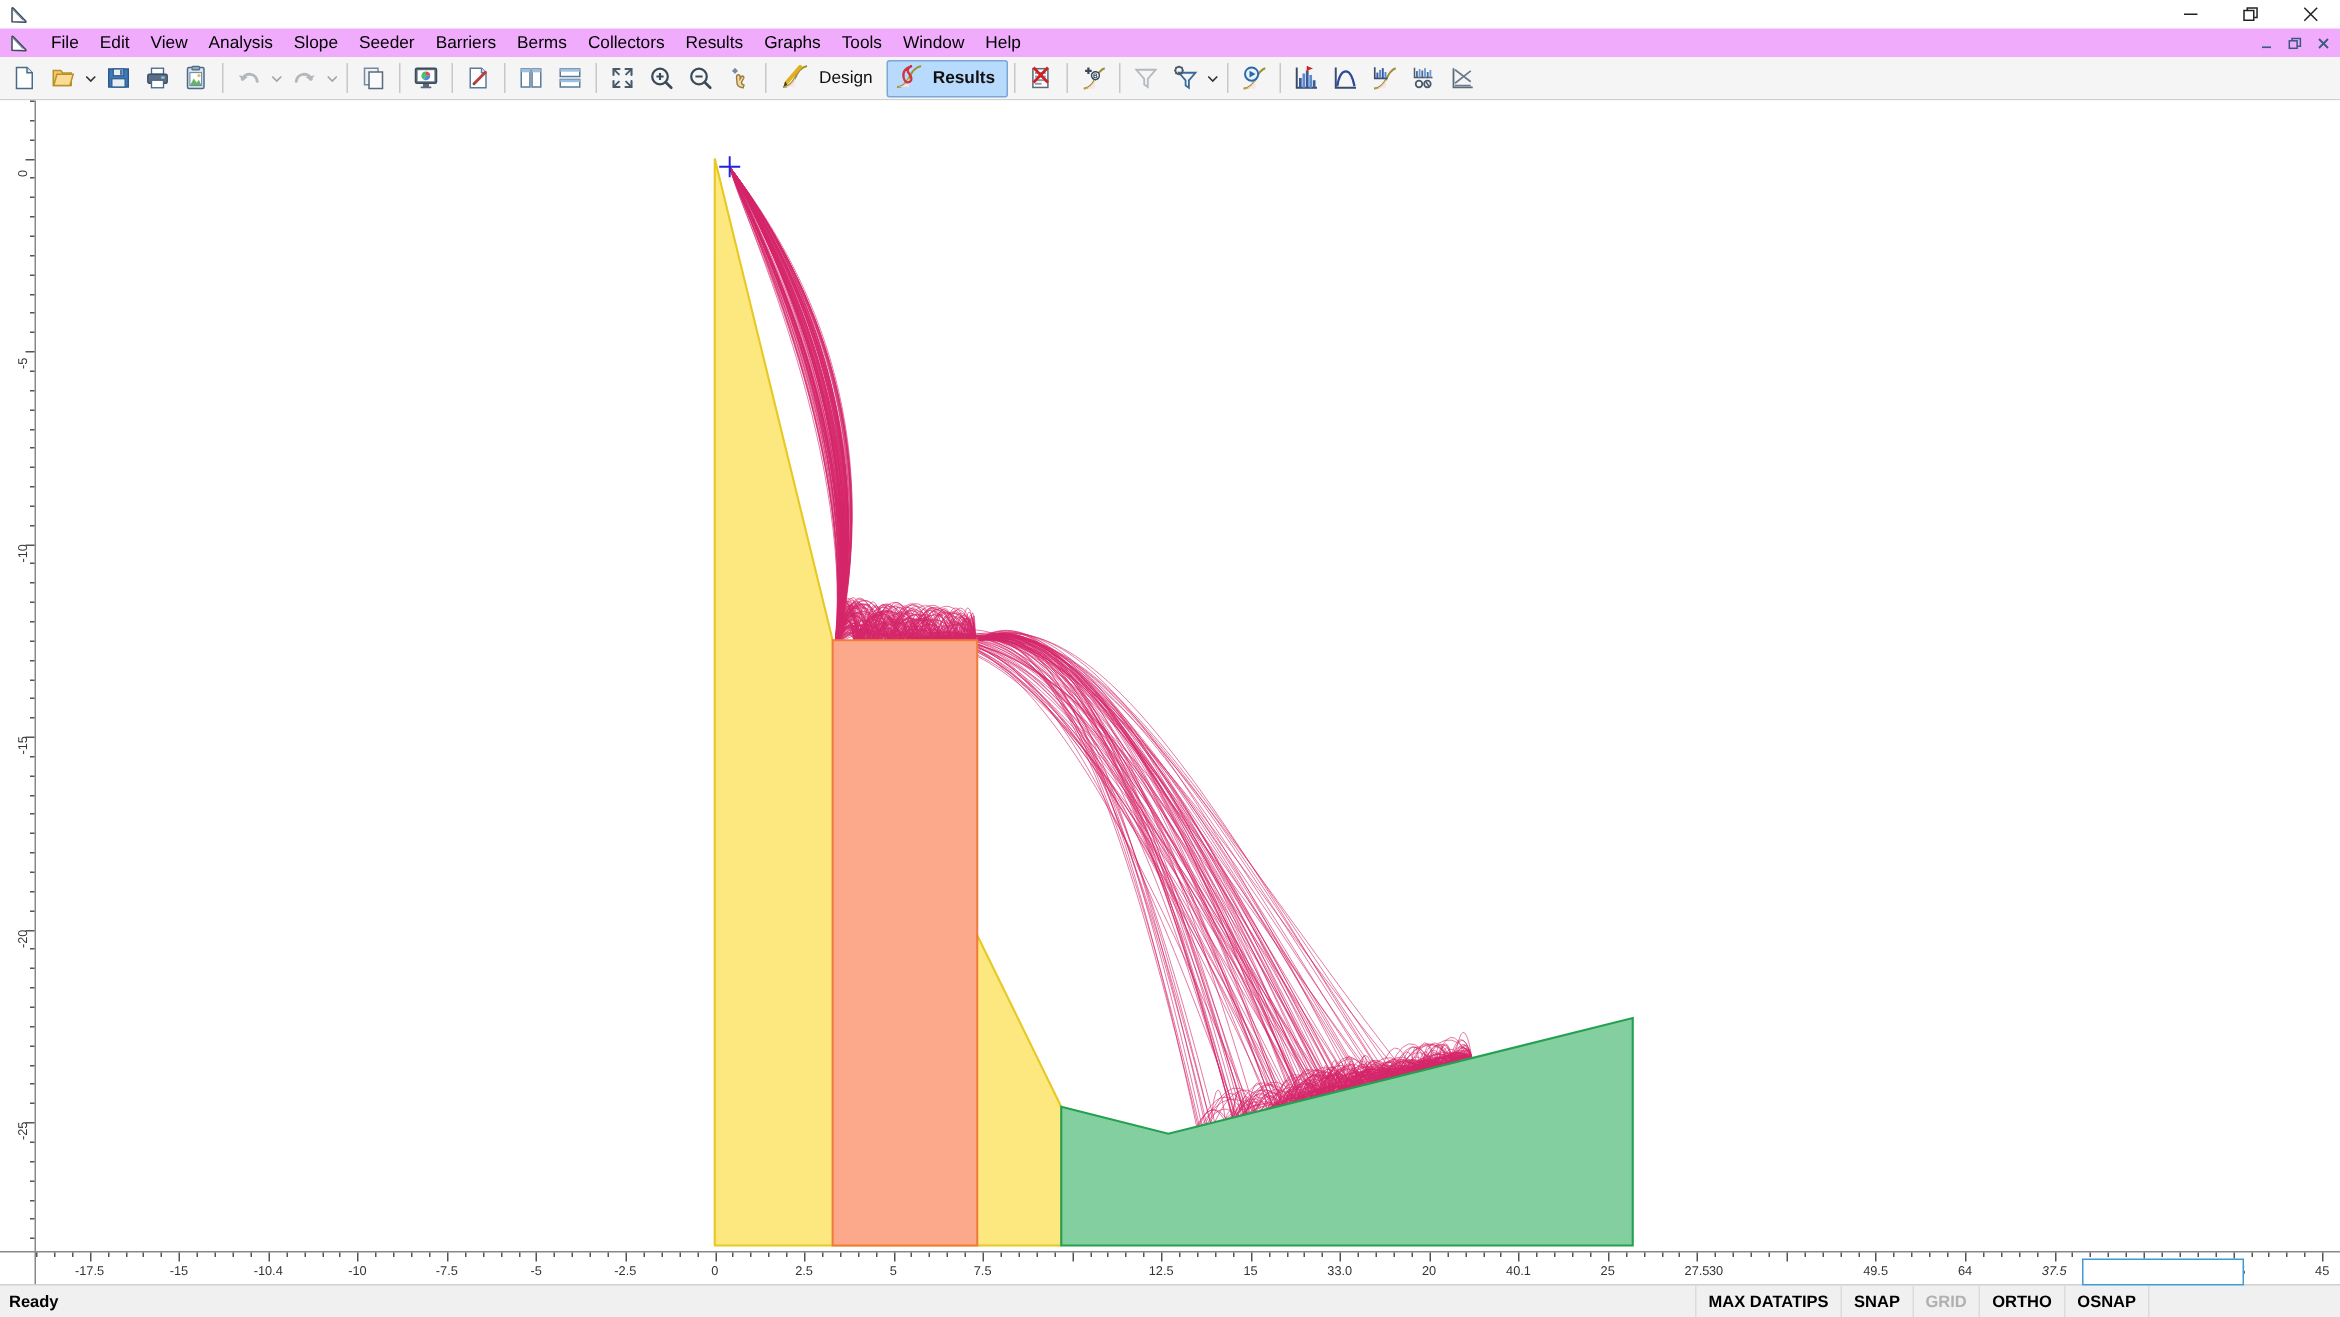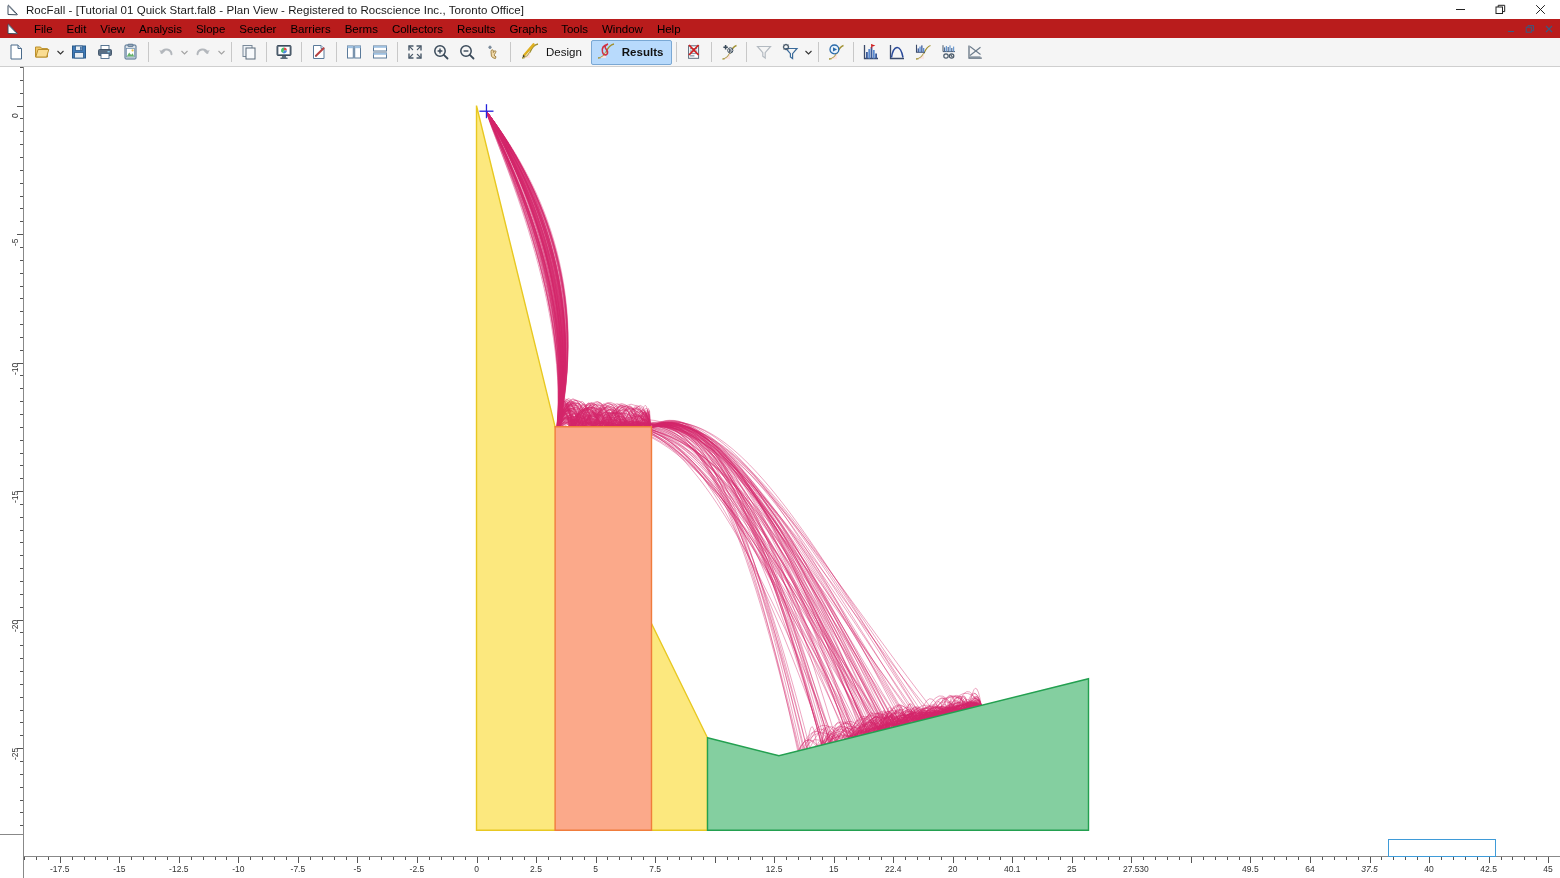--- a/index.html
+++ b/index.html
@@ -47,21 +47,21 @@
   .win-btn {
     width: 40px; height: 19px;
     display: flex; align-items: center; justify-content: center;
     color: #222;
   }
   .win-btn svg { display:block; }
 
   
   .menubar {
     height: 19px;
-    background: #b91c1c;
+    background: #f0abfc;
     display: flex; align-items: center;
     padding-left: 6px;
     flex: 0 0 auto;
     position: relative;
   }
   .menubar .mdi-icon {
     width: 14px; height: 14px; margin-right: 7px;
     flex: 0 0 auto;
   }
   .menu-item {
@@ -229,21 +229,20 @@
 
 <div id="app">
 
   <div class="titlebar">
     <span class="app-icon">
       <svg width="14" height="14" viewBox="0 0 14 14">
         <path d="M2 11.5 L2 2.5 Q2.2 2 2.8 2.4 L11.2 11.2 Q11.6 11.8 11 11.8 Z" fill="#ffffff" stroke="#3c4a5a" stroke-width="1"></path>
         <path d="M2.6 3.2 L9.6 10.6" stroke="#6b7b8c" stroke-width="0.8" fill="none"></path>
       </svg>
     </span>
-    <span class="title-text">RocFall - [Tutorial 01 Quick Start.fal8 - Plan View - Registered to Rocscience Inc., Toronto Office]</span>
     <div class="win-controls">
       <div class="win-btn">
         <svg width="11" height="11" viewBox="0 0 11 11">
             <path d="M1 5.5 H10" stroke="#222" stroke-width="1"></path>
           </svg>
       </div>
       <div class="win-btn">
         <svg width="11" height="11" viewBox="0 0 11 11">
           <rect x="1" y="3" width="6.5" height="6.5" fill="none" stroke="#222" stroke-width="1"></rect>
           <path d="M3.2 3 V1.3 H9.7 V7.6 H7.8" fill="none" stroke="#222" stroke-width="1"></path>
@@ -904,48 +903,59 @@
           <div class="tick" style="left: 1440.7px; top: 0px; width: 1px; height: 3px;"></div>
           <div class="tick" style="left: 1452.7px; top: 0px; width: 1px; height: 3px;"></div>
           <div class="tick" style="left: 1464.6px; top: 0px; width: 1px; height: 6px;"></div>
           <div class="tick" style="left: 1476.5px; top: 0px; width: 1px; height: 3px;"></div>
           <div class="tick" style="left: 1488.4px; top: 0px; width: 1px; height: 3px;"></div>
           <div class="tick" style="left: 1500.3px; top: 0px; width: 1px; height: 3px;"></div>
           <div class="tick" style="left: 1512.2px; top: 0px; width: 1px; height: 3px;"></div>
           <div class="tick" style="left: 1524.1px; top: 0px; width: 1px; height: 6px;"></div>
           <div class="tick-lbl" style="left: 35.7px; top: 7px; transform: translateX(-50%);">-17.5</div>
           <div class="tick-lbl" style="left: 95.3px; top: 7px; transform: translateX(-50%);">-15</div>
-          <div class="tick-lbl" style="left: 154.8px; top: 7px; transform: translateX(-50%);">-12.5</div>
+          <div class="tick-lbl" style="left: 154.8px; top: 7px; transform: translateX(-50%);">-10.4</div>
           <div class="tick-lbl" style="left: 214.3px; top: 7px; transform: translateX(-50%);">-10</div>
           <div class="tick-lbl" style="left: 273.9px; top: 7px; transform: translateX(-50%);">-7.5</div>
           <div class="tick-lbl" style="left: 333.4px; top: 7px; transform: translateX(-50%);">-5</div>
           <div class="tick-lbl" style="left: 392.9px; top: 7px; transform: translateX(-50%);">-2.5</div>
           <div class="tick-lbl" style="left: 452.5px; top: 7px; transform: translateX(-50%);">0</div>
           <div class="tick-lbl" style="left: 512px; top: 7px; transform: translateX(-50%);">2.5</div>
           <div class="tick-lbl" style="left: 571.5px; top: 7px; transform: translateX(-50%);">5</div>
           <div class="tick-lbl" style="left: 631.1px; top: 7px; transform: translateX(-50%);">7.5</div>
           <div class="tick-lbl" style="left: 690.6px; top: 7px; transform: translateX(-50%); margin-top: 44px;">10</div>
           <div class="tick-lbl" style="left: 750.1px; top: 7px; transform: translateX(-50%);">12.5</div>
           <div class="tick-lbl" style="left: 809.7px; top: 7px; transform: translateX(-50%);">15</div>
-          <div class="tick-lbl" style="left: 869.2px; top: 7px; transform: translateX(-50%);">22.4</div>
+          <div class="tick-lbl" style="left: 869.2px; top: 7px; transform: translateX(-50%);">33.0</div>
           <div class="tick-lbl" style="left: 928.7px; top: 7px; transform: translateX(-50%); text-align: right;">20</div>
           <div class="tick-lbl" style="left: 988.3px; top: 7px; transform: translateX(-50%);">40.1</div>
           <div class="tick-lbl" style="left: 1047.8px; top: 7px; transform: translateX(-50%);">25</div>
           <div class="tick-lbl" style="left: 1107.3px; top: 7px; transform: translateX(-50%);">27.5</div>
           <div class="tick-lbl" style="left: 1120px; top: 7px; transform: translateX(-50%);">30</div>
           <div class="tick-lbl" style="left: 1226.4px; top: 7px; transform: translateX(-50%);">49.5</div>
           <div class="tick-lbl" style="left: 1286px; top: 7px; transform: translateX(-50%);">64</div>
           <div class="tick-lbl" style="left: 1345.5px; top: 7px; transform: translateX(-50%); font-style: italic;">37.5</div>
           <div class="tick-lbl" style="left: 1405px; top: 7px; transform: translateX(-50%);">40</div>
           <div class="tick-lbl" style="left: 1464.6px; top: 7px; transform: translateX(-50%);">42.5</div>
           <div class="tick-lbl" style="left: 1524.1px; top: 7px; transform: translateX(-50%);">45</div>
         </div>
     </div>
   </div>
 
   <div class="corner-box" style="position:absolute;left:0;bottom:22px;"></div>
 
+  <div class="statusbar">
+    <span class="status-ready">Ready</span>
+    <div class="status-right">
+      <div class="status-cell">MAX DATATIPS</div>
+      <div class="status-cell">SNAP</div>
+      <div class="status-cell off">GRID</div>
+      <div class="status-cell">ORTHO</div>
+      <div class="status-cell">OSNAP</div>
+      <div class="status-cell blank"></div>
+    </div>
+  </div>
 
   <div class="cmd-input-wrap">
     <input class="cmd-input" type="text" autofocus="" placeholder="" style="">
   </div>
 
 </div>
 
 </body></html>

